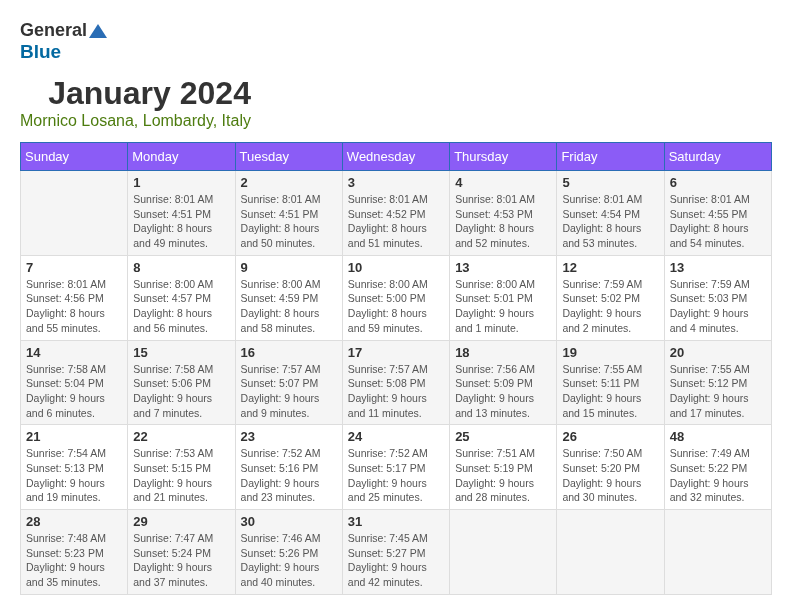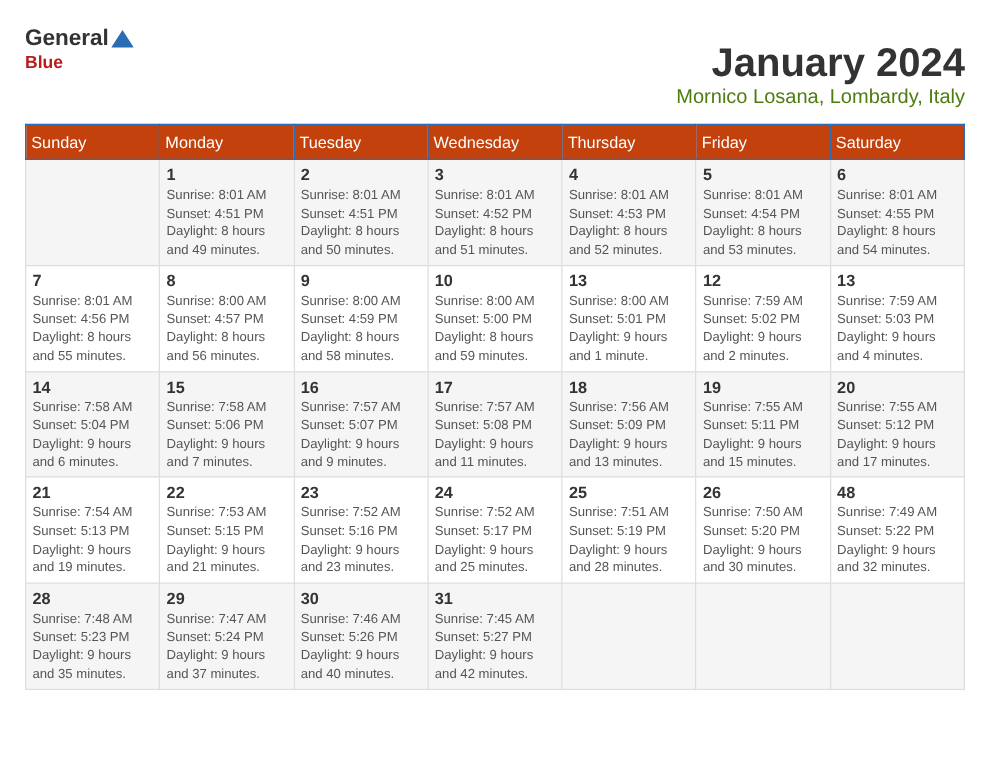--- a/index.html
+++ b/index.html
@@ -8,35 +8,36 @@
       background: #fff;
       width: 792px;
       min-height: 612px;
       padding: 20px;
     }
     .header-area {
       display: flex;
       justify-content: space-between;
       align-items: flex-start;
       margin-bottom: 12px;
+      flex-direction: column;
     }
     .logo {
       display: flex;
       flex-direction: column;
       align-items: flex-start;
     }
     .logo-general {
       font-size: 18px;
       font-weight: bold;
       color: #333;
     }
     .logo-blue {
-      font-size: 14px;
-      font-weight: bold;
-      color: #b91c1c;
+      font-size: 19px;
+      font-weight: bold;
+      color: #0369a1;
     }
     .logo-row {
       display: flex;
       align-items: center;
     }
     .title-area {
       text-align: right;
     }
     .calendar-title {
       font-size: 32px;
@@ -47,21 +48,21 @@
     .calendar-subtitle {
       font-size: 16px;
       color: #4d7c0f;
     }
     table {
       width: 100%;
       border-collapse: collapse;
       font-size: 11px;
     }
     thead tr {
-      background-color: #c2410c;
+      background-color: #8b5cf6;
       color: #fff;
     }
     thead th {
       padding: 6px 4px;
       text-align: left;
       font-size: 13px;
       font-weight: normal;
       border: 1px solid #2a6db5;
     }
     tbody tr {

